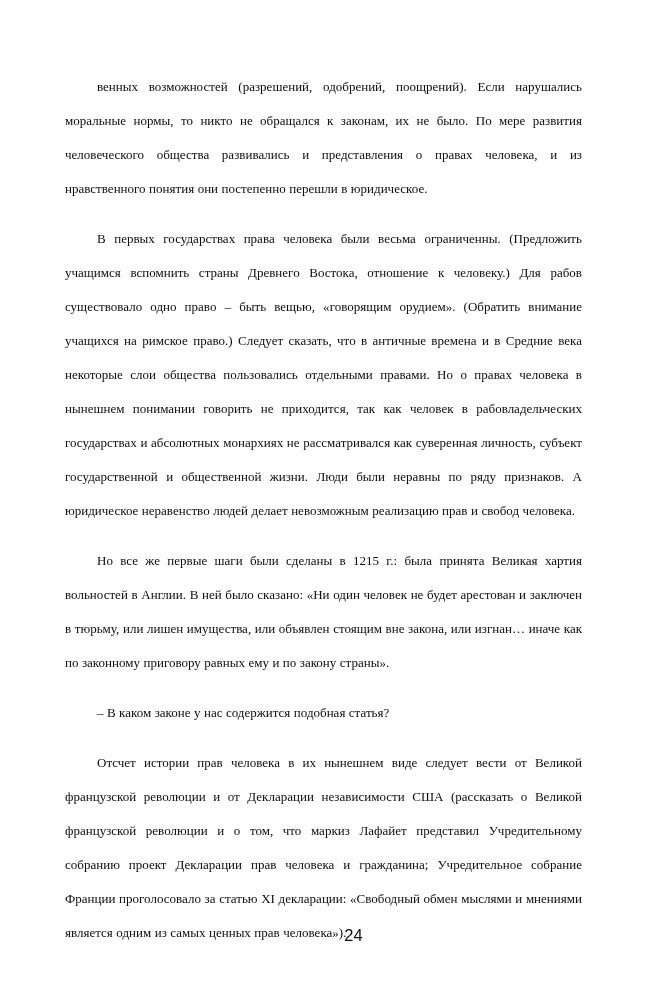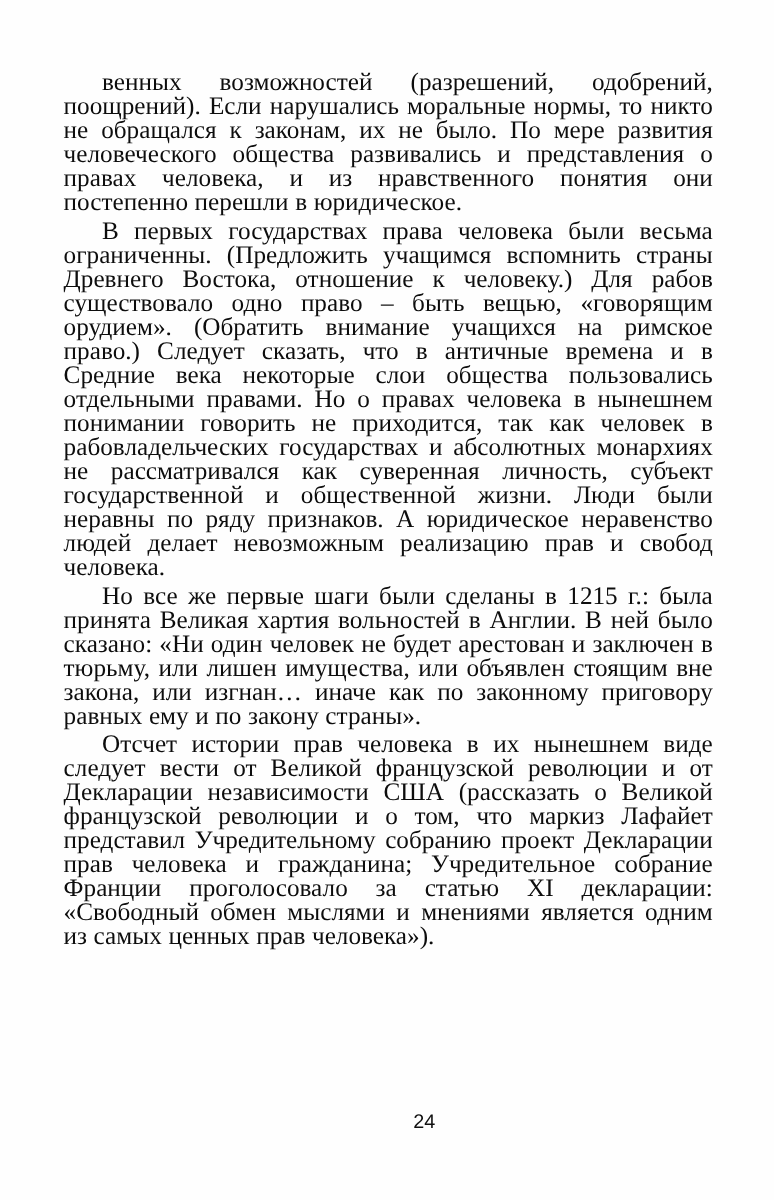--- a/index.html
+++ b/index.html
@@ -23,26 +23,26 @@
     height: 1000px;
     background: #fefefe;
   }
   #text-block {
     position: absolute;
     left: 49px;
     top: 54px;
     width: 549px;
   }
   p.para {
-    margin: 4px;
+    margin: 16px;
     padding: 0;
     text-indent: 32px;
     text-align: justify;
-    font-size: 21px;
-    line-height: 20px;
+    font-size: 13px;
+    line-height: 34px;
     letter-spacing: 0.01px;
     word-spacing: 0.2px;
     hyphens: none;
     -webkit-hyphens: none;
   }
   p.para:last-of-type {
     text-align-last: justify;
   }
   
   p.para.flush-end {
@@ -63,18 +63,19 @@
 </style>
 </head>
 <body>
 
 <div id="page">
 
   <div id="text-block">
     <p class="para flush-end">венных возможностей (разрешений, одобрений, поощрений). Если нарушались моральные нормы, то никто не обращался к законам, их не было. По мере развития человеческого общества развивались и представления о правах человека, и из нравственного понятия они постепенно перешли в юридическое.</p>
     <p class="para flush-end">В первых государствах права человека были весьма ограниченны. (Предложить учащимся вспомнить страны Древнего Востока, отношение к человеку.) Для рабов существовало одно право – быть вещью, «говорящим орудием». (Обратить внимание учащихся на римское право.) Следует сказать, что в античные времена и в Средние века некоторые слои общества пользовались отдельными правами. Но о правах человека в нынешнем понимании говорить не приходится, так как человек в рабовладельческих государствах и абсолютных монархиях не рассматривался как суверенная личность, субъект государственной и общественной жизни. Люди были неравны по ряду признаков. А юридическое неравенство людей делает невозможным реализацию прав и свобод человека.</p>
     <p class="para flush-end">Но все же первые шаги были сделаны в 1215 г.: была принята Великая хартия вольностей в Англии. В ней было сказано: «Ни один человек не будет арестован и заключен в тюрьму, или лишен имущества, или объявлен стоящим вне закона, или изгнан… иначе как по законному приговору равных ему и по закону страны».</p>
+    <p class="para flush-end">– В каком законе у нас содержится подобная статья?</p>
     <p class="para flush-end">Отсчет истории прав человека в их нынешнем виде следует вести от Великой французской революции и от Декларации независимости США (рассказать о Великой французской революции и о том, что маркиз Лафайет представил Учредительному собранию проект Декларации прав человека и гражданина; Учредительное собрание Франции проголосовало за статью XI декларации: «Свободный обмен мыслями и мнениями является одним из самых ценных прав человека»).</p>
   </div>
 
   <div id="page-number">24</div>
 
 </div>
 
 </body></html>

